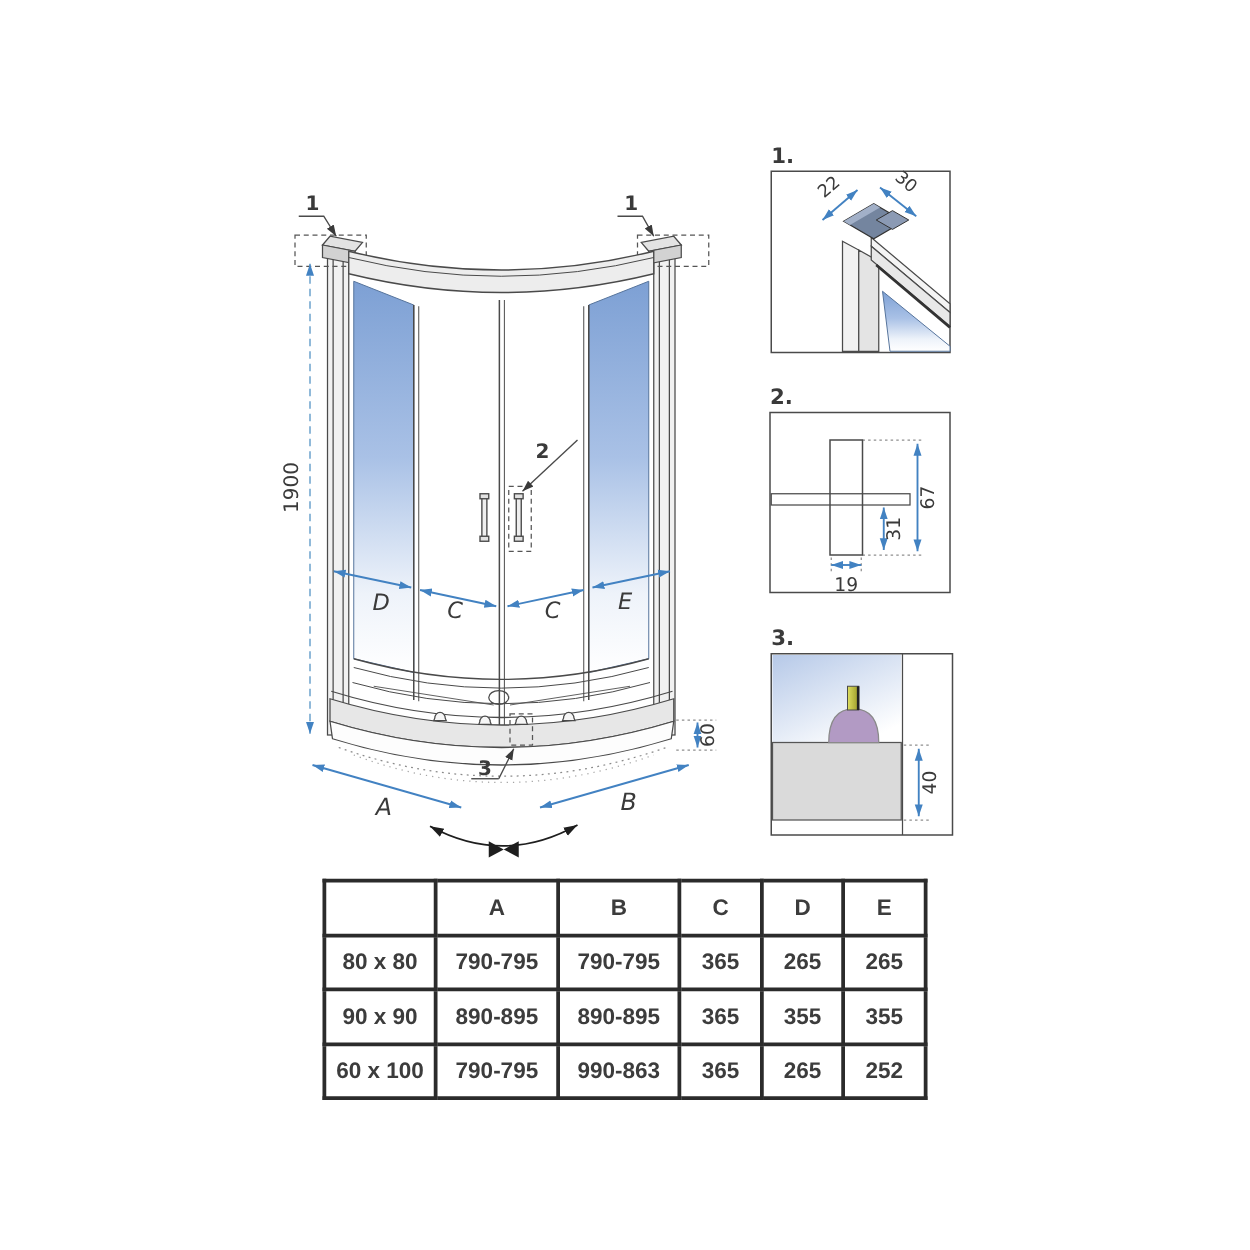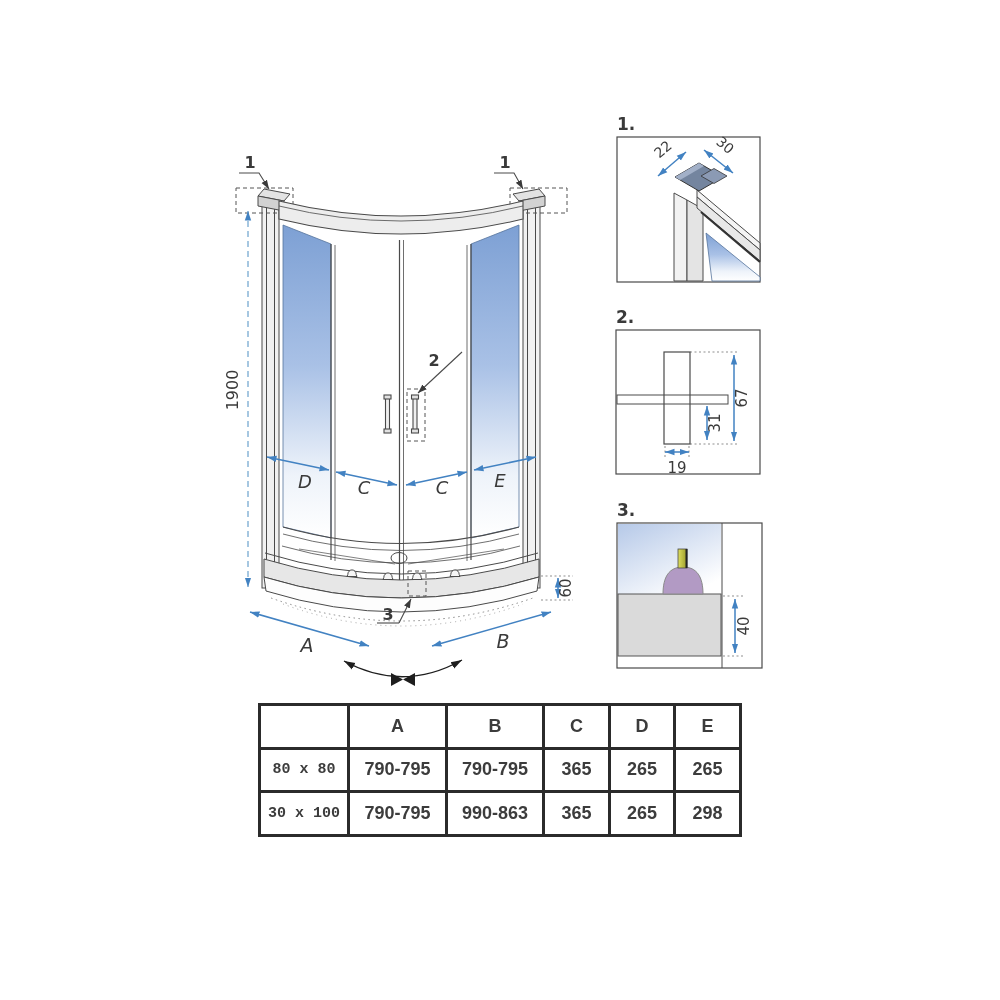--- a/index.html
+++ b/index.html
@@ -18,21 +18,21 @@
   .dash{stroke-dasharray:4,3;fill:none;}
   .dot{stroke:#8f8f8f;stroke-width:1;stroke-dasharray:2,2.5;fill:none;}
   .blue{stroke:#4282c2;stroke-width:1.5;fill:none;}
   .ln{stroke:#4a4a4a;fill:none;}
 
   #size-table{position:absolute;left:258px;top:703px;}
   #size-table table{border-collapse:collapse;table-layout:fixed;width:481px;}
   #size-table td,#size-table th{border:3px solid #2b2b2b;height:40.5px;text-align:center;
       vertical-align:middle;padding:0;color:#3c3c3c;font-size:18px;background:#fff;font-weight:bold;}
   #size-table th{font-weight:bold;}
-  #size-table td.lbl{font-weight:bold;font-size:15px;font-family:Liberation Mono, monospace;}
+  #size-table td.lbl{font-weight:bold;font-size:18px;}
 </style>
 </head>
 <body>
 
 <div id="page">
 
 <svg viewBox="0 0 1000 1000" width="1000" height="1000">
   <defs>
     <linearGradient id="gGlass" x1="0" y1="0" x2="0" y2="1">
       <stop offset="0" stop-color="#7da0d4"></stop>
@@ -265,24 +265,32 @@
     </tr>
     <tr>
       <td class="lbl">80 x 80</td>
       <td>790-795</td>
       <td>790-795</td>
       <td>365</td>
       <td>265</td>
       <td>265</td>
     </tr>
     <tr>
-      <td class="lbl">30 x 100</td>
+      <td class="lbl">90 x 90</td>
+      <td>890-895</td>
+      <td>890-895</td>
+      <td>365</td>
+      <td>355</td>
+      <td>355</td>
+    </tr>
+    <tr>
+      <td class="lbl">60 x 100</td>
       <td>790-795</td>
       <td>990-863</td>
       <td>365</td>
       <td>265</td>
-      <td>298</td>
+      <td>252</td>
     </tr>
   </tbody>
       </table>
 </div>
 
 </div>
 
 </body></html>

